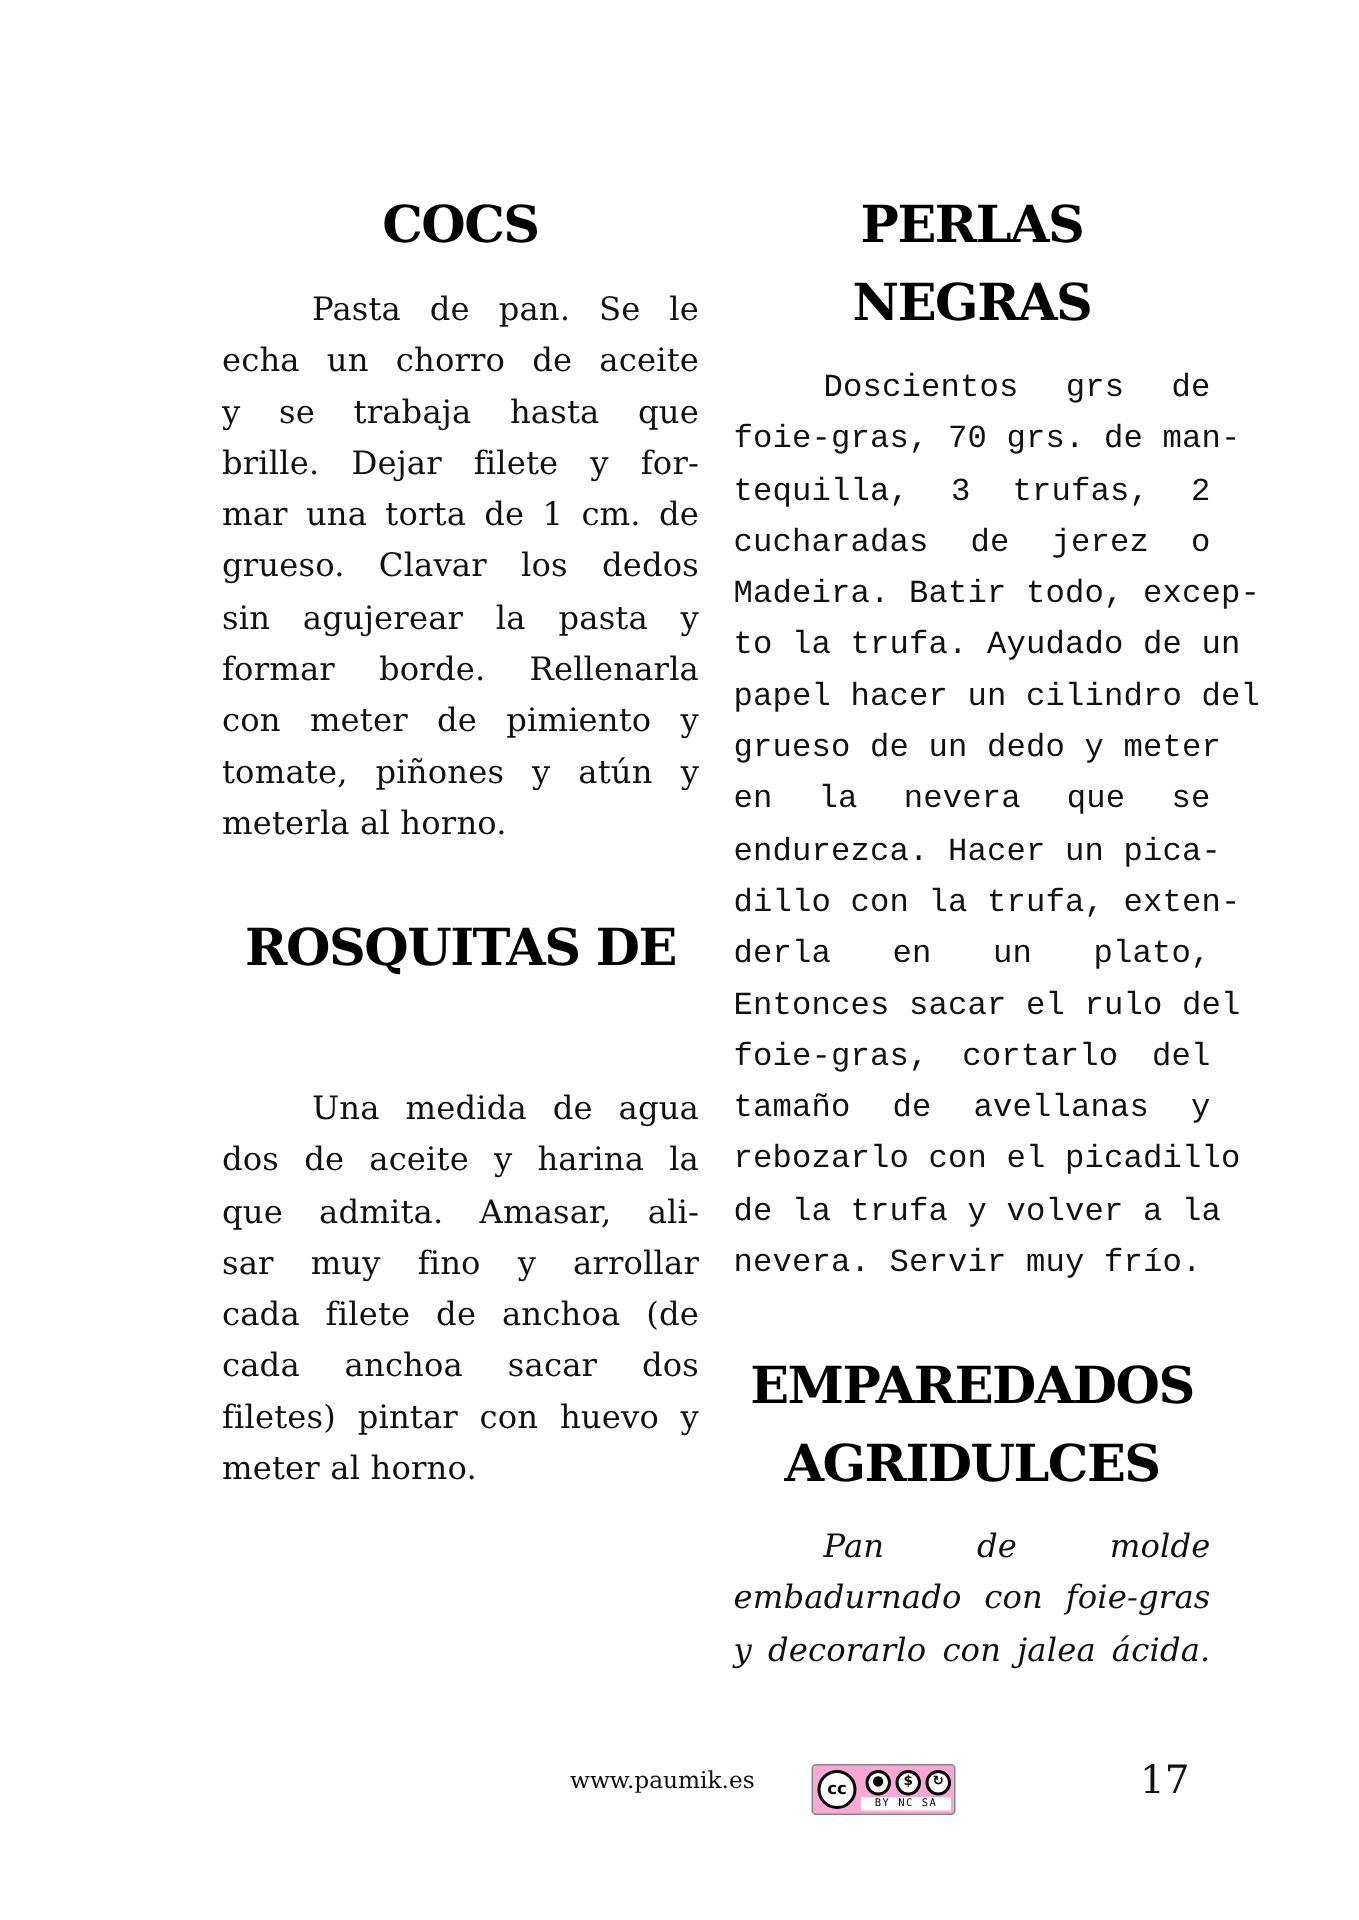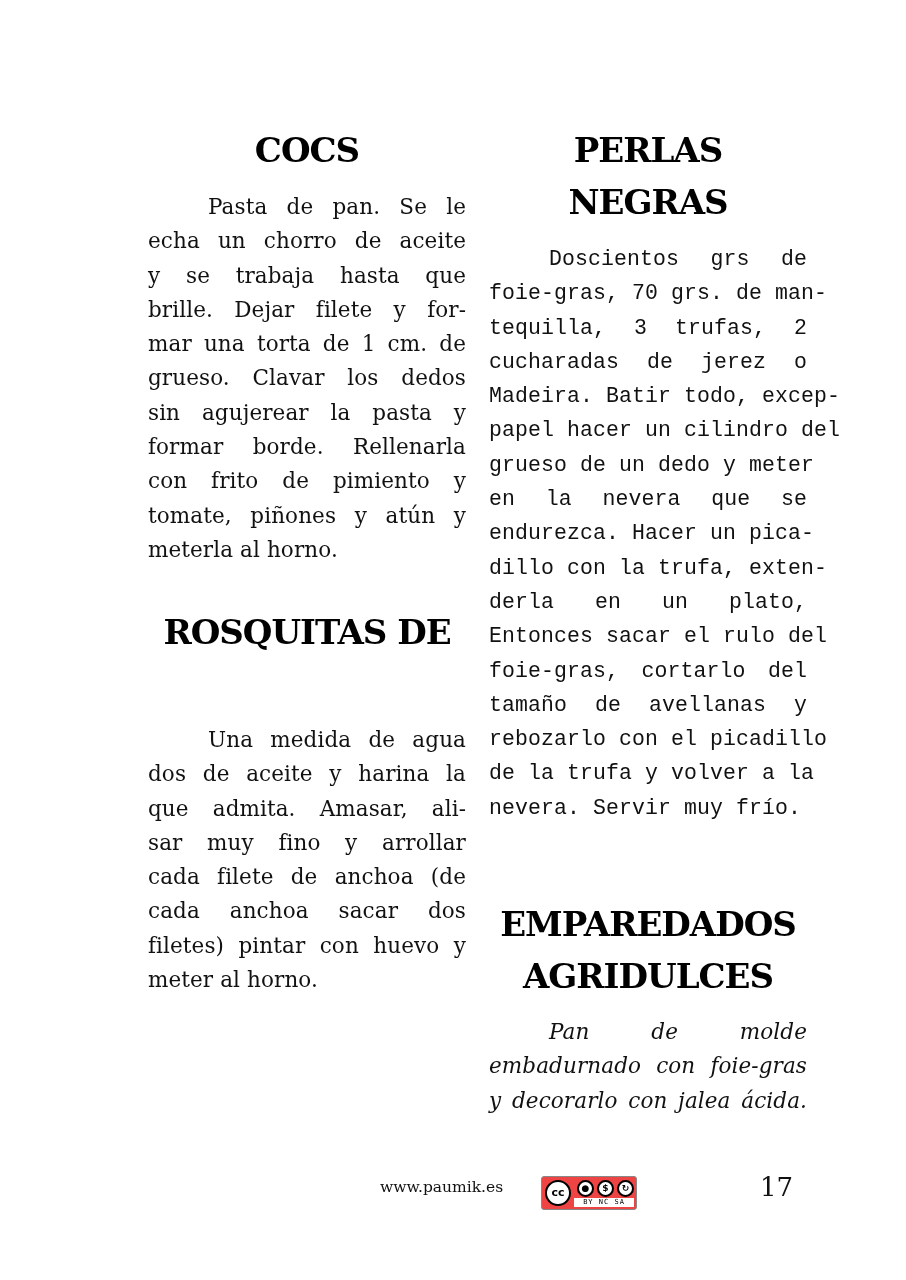--- a/index.html
+++ b/index.html
@@ -28,21 +28,21 @@
     }
     .line { display: block; text-align: justify; text-align-last: justify; white-space: nowrap; }
     .line.last { text-align-last: left; }
     .line.first { padding-left: 60px; }
     .footer-url {
       position: absolute; left: 380px; top: 1178px;
       font-family: "DejaVu Serif", serif; font-size: 15.5px; color: #111;
     }
     .cc-badge {
       position: absolute; left: 541px; top: 1176px; width: 96px; height: 34px;
-      background: #ef4444; border-radius: 3px; box-sizing: border-box;
+      background: #f9a8d4; border-radius: 3px; box-sizing: border-box;
       border: 1px solid #888;
     }
     .cc-badge .bar {
       position: absolute; left: 32px; right: 2px; bottom: 2px; height: 9px;
       background: #fff; color: #000; font-family: "DejaVu Sans Mono", monospace;
       font-size: 7px; line-height: 9px; text-align: center; letter-spacing: 1px;
     }
     .cc-badge .cc {
       position: absolute; left: 3px; top: 3px; width: 26px; height: 26px;
       border-radius: 50%; background: #fff; border: 2px solid #000; box-sizing: border-box;
@@ -67,21 +67,21 @@
   <h2 class="title" style="position:absolute; top:124px; width:318px;">COCS</h2>
   <div class="body" style="position:absolute; top:190px; width:318px; text-indent:0;">
     <span class="line first">Pasta de pan. Se le</span>
     <span class="line">echa un chorro de aceite</span>
     <span class="line">y se trabaja hasta que</span>
     <span class="line">brille. Dejar filete y for-</span>
     <span class="line">mar una torta de 1 cm. de</span>
     <span class="line">grueso. Clavar los dedos</span>
     <span class="line">sin agujerear la pasta y</span>
     <span class="line">formar borde. Rellenarla</span>
-    <span class="line">con frito de pimiento y</span>
+    <span class="line">con meter de pimiento y</span>
     <span class="line">tomate, piñones y atún y</span>
     <span class="line last">meterla al horno.</span>
   </div>
 
   <div style="position:absolute; top:606px; width:318px;">
     <h2 class="title">ROSQUITAS DE</h2>
   </div>
   <div class="body" style="position:absolute; top:723px; width:318px; text-indent:0;">
     <span class="line first">Una medida de agua</span>
     <span class="line">dos de aceite y harina la</span>
@@ -98,20 +98,21 @@
   <div style="position:absolute; top:124px; width:318px;">
     <h2 class="title">PERLAS</h2>
     <h2 class="title">NEGRAS</h2>
   </div>
   <div class="body" style="position:absolute; top:242px; width:318px; text-indent:0;font-family:Liberation Mono, monospace;">
     <span class="line first">Doscientos grs de</span>
     <span class="line">foie-gras, 70 grs. de man-</span>
     <span class="line">tequilla, 3 trufas, 2</span>
     <span class="line">cucharadas de jerez o</span>
     <span class="line">Madeira. Batir todo, excep-</span>
+    <span class="line">to la trufa. Ayudado de un</span>
     <span class="line">papel hacer un cilindro del</span>
     <span class="line">grueso de un dedo y meter</span>
     <span class="line">en la nevera que se</span>
     <span class="line">endurezca. Hacer un pica-</span>
     <span class="line">dillo con la trufa, exten-</span>
     <span class="line">derla en un plato,</span>
     <span class="line">Entonces sacar el rulo del</span>
     <span class="line">foie-gras, cortarlo del</span>
     <span class="line">tamaño de avellanas y</span>
     <span class="line">rebozarlo con el picadillo</span>

